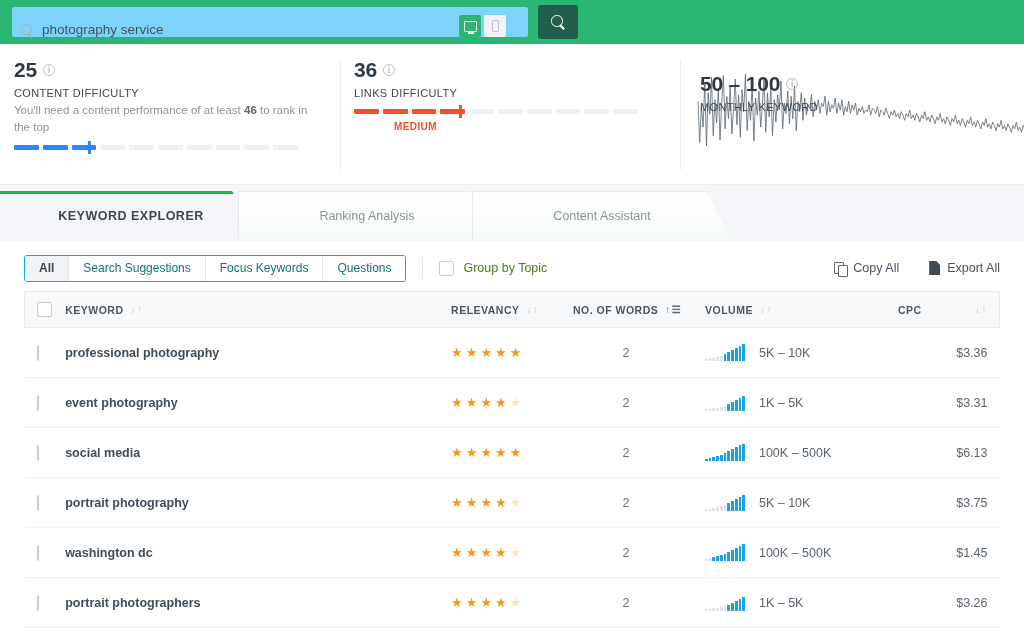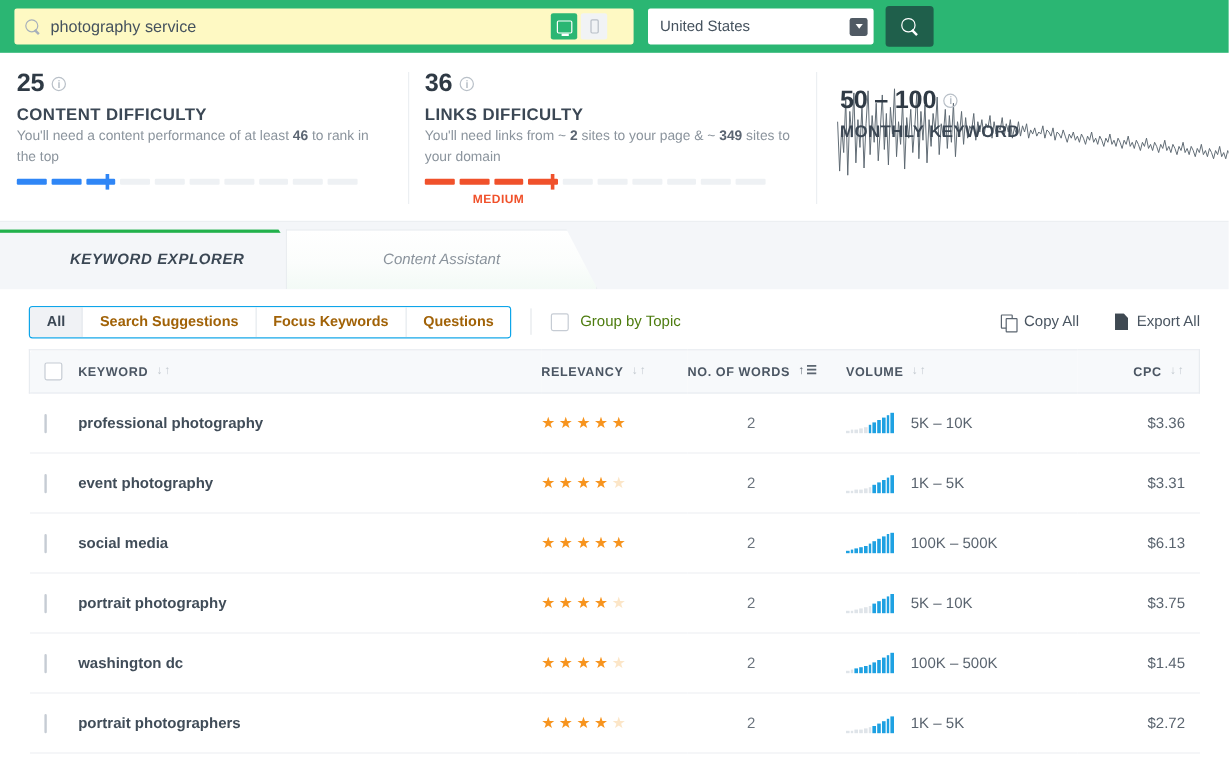--- a/index.html
+++ b/index.html
@@ -24,24 +24,24 @@
     color: #ffffff;
     font-size: 17.5px;
     font-weight: bold;
     letter-spacing: .1px;
     white-space: nowrap;
     margin-right: 14px;
   }
   .search-wrap {
     flex: 1;
     height: 30px;
-    background: #fef9c3;
+    background: #7dd3fc;
     border-radius: 2px;
     display: flex;
-    align-items: center;
+    align-items: flex-end;
     padding: 0 20px 0 9px;
     max-width: 516px;
   }
   .mag {
     width: 13px; height: 13px;
     flex: 0 0 13px;
     position: relative;
     margin-right: 8px;
   }
   .mag::before {
@@ -114,21 +114,21 @@
     display: flex; align-items: center; gap: 6px;
     letter-spacing: -.2px;
   }
   .info-i {
     width: 12px; height: 12px; border: 1.3px solid #b9c0c8; border-radius: 50%;
     font-size: 9px; font-weight: bold; color: #b9c0c8;
     display:flex; align-items:center; justify-content:center;
     line-height: 1; cursor: pointer;
   }
   .m-title {
-    font-size: 14px; font-weight: bold; color: #3b4754;
+    font-size: 11px; font-weight: normal; color: #3b4754;
     letter-spacing: .35px; margin-top: 5px;
   }
   .m-desc {
     font-size: 11.5px; color: #8b949d; line-height: 1.45; margin-top: 3px;
     max-width: 310px;
   }
   .m-desc b { color: #5b6572; }
   .bar-track { display: flex; gap: 4px; margin-top: 10px; position: relative; width: 284px; }
   .seg { height: 5px; flex: 1; border-radius: 1px; background: #eef1f4; }
   .seg.fill-blue { background: #2f86f6; }
@@ -145,21 +145,20 @@
 
   
   .tabbar {
     height: 56px; background: #f4f6f9; position: relative;
     display: flex; align-items: flex-end;
   }
   .tab {
     position: relative; height: 50px;
     display: flex; align-items: center; justify-content: center;
     cursor: pointer;
-    font-style: italic;
   }
   .tab-shape {
     position: absolute; inset: 0;
     background: #fff;
     border: 1px solid #e3e8ed;
     border-bottom: none;
     clip-path: polygon(0 0, calc(100% - 26px) 0, 100% 100%, 0 100%);
   }
   .tab1 { width: 262px; }
   .tab1 .tab-shape {
@@ -185,22 +184,22 @@
 
   
   .content { background: #fff; padding: 0 24px; }
   .filterbar {
     height: 50px; display: flex; align-items: center;
     padding-top: 4px;
   }
   .seg-group { display: flex; height: 27px; border-radius: 3px; overflow: hidden; border: 1px solid #0ea5e9; }
   .seg-btn {
     padding: 0 14px; display:flex; align-items:center;
-    font-size: 12px; color: #a16207; background: #fff;
-    border-right: 1px solid #e1e6eb; cursor: pointer; white-space: nowrap; font-weight: bold;
+    font-size: 12px; color: #0f766e; background: #fff;
+    border-right: 1px solid #e1e6eb; cursor: pointer; white-space: nowrap;
   }
   .seg-btn:last-child { border-right: none; }
   .seg-btn.active { background: #f0f2f5; font-weight: bold; color: #3b4754; }
   .vdiv { width: 1px; height: 22px; background: #e4e8ec; margin: 0 16px; }
   .chk {
     width: 15px; height: 15px; border: 1.4px solid #c6ccd4; border-radius: 2px;
     background: #fff; cursor: pointer; flex: 0 0 15px;
   }
   .grp-label { font-size: 12.5px; color: #4d7c0f; margin-left: 9px; }
   .spacer { flex: 1; }
@@ -230,21 +229,21 @@
   }
   thead th {
     font-size: 10.5px; font-weight: bold; color: #4b5663;
     letter-spacing: .5px; text-align: left;
     height: 36px; padding: 0;
     border-top: 1px solid #e8ecf0; border-bottom: 1px solid #e8ecf0;
   }
   thead th:first-child { border-left: 1px solid #e8ecf0; border-radius: 3px 0 0 3px; }
   thead th:last-child  { border-right: 1px solid #e8ecf0; border-radius: 0 3px 3px 0; padding-right: 12px; }
   .th-in { display: flex; align-items: center; gap: 7px; }
-  .th-in.right { justify-content: flex-end; }
+  .th-in.right { justify-content: space-between; }
   .sort {
     display: inline-flex; gap: 1px; align-items: flex-end; opacity: .55;
     flex: 0 0 auto;
   }
   .sort .ar { font-size: 10px; line-height: 10px; color: #9aa4ae; }
   .sort.active .ar { color: #5c6671; }
   .sort.active { opacity: 1; }
 
   .col-chk  { width: 40px; }
   .col-kw   { width: 380px; }
@@ -282,24 +281,20 @@
     <span class="dev-toggles">
       <span class="dev-btn on">
           <span class="ico-desktop"></span>
         </span>
       <span class="dev-btn off">
           <span class="ico-mobile"></span>
         </span>
     </span>
   </div>
 
-  <div class="country-select">
-    <span class="country-label">United States</span>
-    <span class="caret-box"></span>
-  </div>
 
   <button class="go-btn">
     <span class="mag-w"></span>
   </button>
 </div>
 
 <div class="metrics">
 
   <div class="metric m1">
     <div class="m-value">
@@ -325,23 +320,20 @@
       </div>
   </div>
   <div class="m-sep" style="left:340px"></div>
 
   <div class="metric m2">
     <div class="m-value">
       <span>36</span>
       <span class="info-i">i</span>
     </div>
     <div class="m-title">LINKS DIFFICULTY</div>
-    <div class="m-desc">
-      <span>You'll need links from ~ </span><b>2</b><span> sites to your page &amp; ~ </span><b>349</b><span> sites to your domain</span>
-    </div>
     <div class="bar-track" id="ld-bar">
         <div class="seg fill-red"></div>
         <div class="seg fill-red"></div>
         <div class="seg fill-red"></div>
         <div class="seg fill-red"></div>
         <div class="seg"></div>
         <div class="seg"></div>
         <div class="seg"></div>
         <div class="seg"></div>
         <div class="seg"></div>
@@ -363,20 +355,24 @@
       </div>
       <div class="m-title" style="position:relative;z-index:2">MONTHLY KEYWORD</div>
     </div>
   </div>
 </div>
 
 <div class="tabbar">
   <div class="tab tab1">
     <div class="tab-shape"></div>
     <span class="tab-label">KEYWORD EXPLORER</span>
+  </div>
+  <div class="tab tab2">
+    <div class="tab-shape"></div>
+    <span class="tab-label">Ranking Analysis</span>
   </div>
   <div class="tab tab3">
     <div class="tab-shape"></div>
     <span class="tab-label">Content Assistant</span>
   </div>
 </div>
 
 <div class="content">
 
   <div class="filterbar">
@@ -657,17 +653,17 @@
                 <div class="vb faint" style="height: 5px;"></div>
                 <div class="vb" style="height: 6px;"></div>
                 <div class="vb" style="height: 8px;"></div>
                 <div class="vb" style="height: 10px;"></div>
                 <div class="vb" style="height: 12px;"></div>
                 <div class="vb" style="height: 14px;"></div>
               </div>
               <span class="vol-text">1K – 5K</span>
             </div>
           </td>
-          <td class="cpc">$2.72</td>
+          <td class="cpc">$3.26</td>
         </tr>
       </tbody>
   </table>
 </div>
 
 </body></html>

